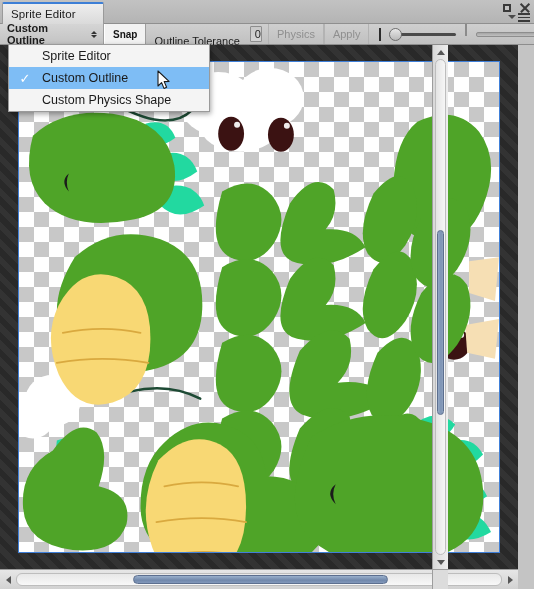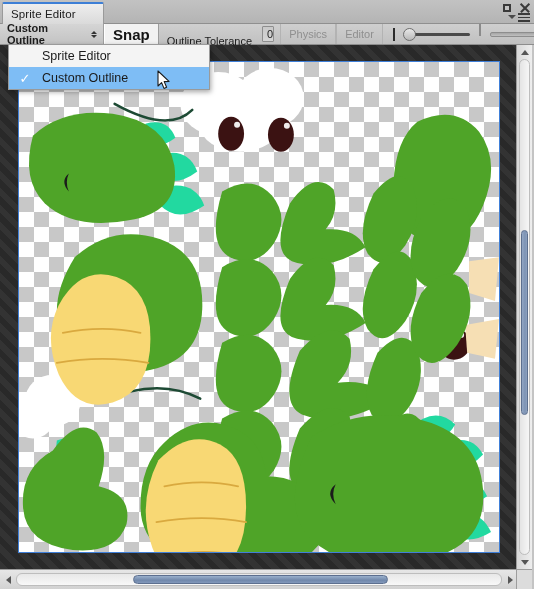--- a/index.html
+++ b/index.html
@@ -3,21 +3,21 @@
 <meta charset="utf-8">
 <style>
   * { box-sizing: border-box; margin:0; padding:0; }
   html,body { width:534px; height:589px; overflow:hidden; }
   body {
     font-family: "Liberation Sans", sans-serif;
     font-size: 11px;
     background: #c4c4c4;
     -webkit-font-smoothing: antialiased;
   }
-  #app { position:relative; width:532px; height:589px; background:#bfbfbf; }
+  #app { position:relative; width:448px; height:589px; background:#bfbfbf; }
 
   
   .tabbar {
     position:absolute; left:0; top:0; width:534px; height:24px;
     background: linear-gradient(to bottom,#c2c2c2 0%,#b4b4b4 100%);
     border-bottom:1px solid #8f8f8f;
   }
   .tab {
     position:absolute; left:2px; top:2px; width:102px; height:22px;
     background: linear-gradient(to bottom,#eeeeee 0%,#e3e3e3 55%,#dadada 100%);
@@ -51,21 +51,21 @@
     background: linear-gradient(to bottom,#d5d5d5,#c3c3c3);
     border-right:1px solid #a0a0a0;
     font-size:11px; color:#1c1c1c; font-weight:600; cursor:pointer; gap:6px;
   }
   .tb-popup .arrows { display:flex; flex-direction:column; gap:1px; line-height:0; }
   .tb-popup .arrows .up{width:0;height:0;border-left:3px solid transparent;border-right:3px solid transparent;border-bottom:3px solid #333;}
   .tb-popup .arrows .dn{width:0;height:0;border-left:3px solid transparent;border-right:3px solid transparent;border-top:3px solid #333;}
   .tb-snap {
     display:flex; align-items:center; justify-content:flex-start; padding:0 8px;
     background:#f2f2f2; border-left:1px solid #ffffff; border-right:1px solid #9d9d9d;
-    font-size:15px; font-weight:600; color:#141414; cursor:pointer;
+    font-size:10px; font-weight:600; color:#141414; cursor:pointer;
   }
   .tb-lbl { display:flex; align-items:center; padding:0 10px 0 8px; font-size:11px; color:#1c1c1c; white-space:nowrap;margin-top:14px; }
   .tb-field {
     align-self:center; width:72px; height:16px; margin-right:6px;
     background: linear-gradient(to bottom,#c9c9c9,#d5d5d5);
     border:1px solid #8e8e8e; border-radius:1px;
     display:flex; align-items:center; padding-left:4px; font-size:11px; color:#1f1f1f; cursor:text;
   }
   .tb-btn {
     display:flex; align-items:center; justify-content:center; padding:0 8px;
@@ -193,21 +193,21 @@
     </div>
 
     <div class="tb-field">
       <span>0</span>
     </div>
 
     <div class="tb-btn">
       <span>Physics</span>
     </div>
     <div class="tb-btn">
-      <span>Editor</span>
+      <span>Apply</span>
     </div>
 
     <div class="rgbicon">
       <i style="background:#e23b3b"></i>
         <i style="background:#5ed14a"></i>
         <i style="background:#4a7de2"></i>
     </div>
 
     <div class="slider-wrap">
       <div class="sl-track">
@@ -333,20 +333,24 @@
 
   <div class="menu">
     <div class="menu-item">
       <span class="chk"></span>
       <span class="mlabel">Sprite Editor</span>
     </div>
     <div class="menu-item sel">
       <span class="chk">✓</span>
       <span class="mlabel">Custom Outline</span>
     </div>
+    <div class="menu-item">
+      <span class="chk"></span>
+      <span class="mlabel">Custom Physics Shape</span>
+    </div>
   </div>
 
   <div class="cursor">
     <svg width="14" height="20" viewBox="0 0 14 20">
       <path d="M1 1 L1 16 L4.6 12.6 L7 18.4 L9.6 17.2 L7.2 11.6 L12 11.4 Z" fill="#ffffff" stroke="#1a1a1a" stroke-width="1.1" stroke-linejoin="round"></path>
     </svg>
   </div>
 
 </div>
 

